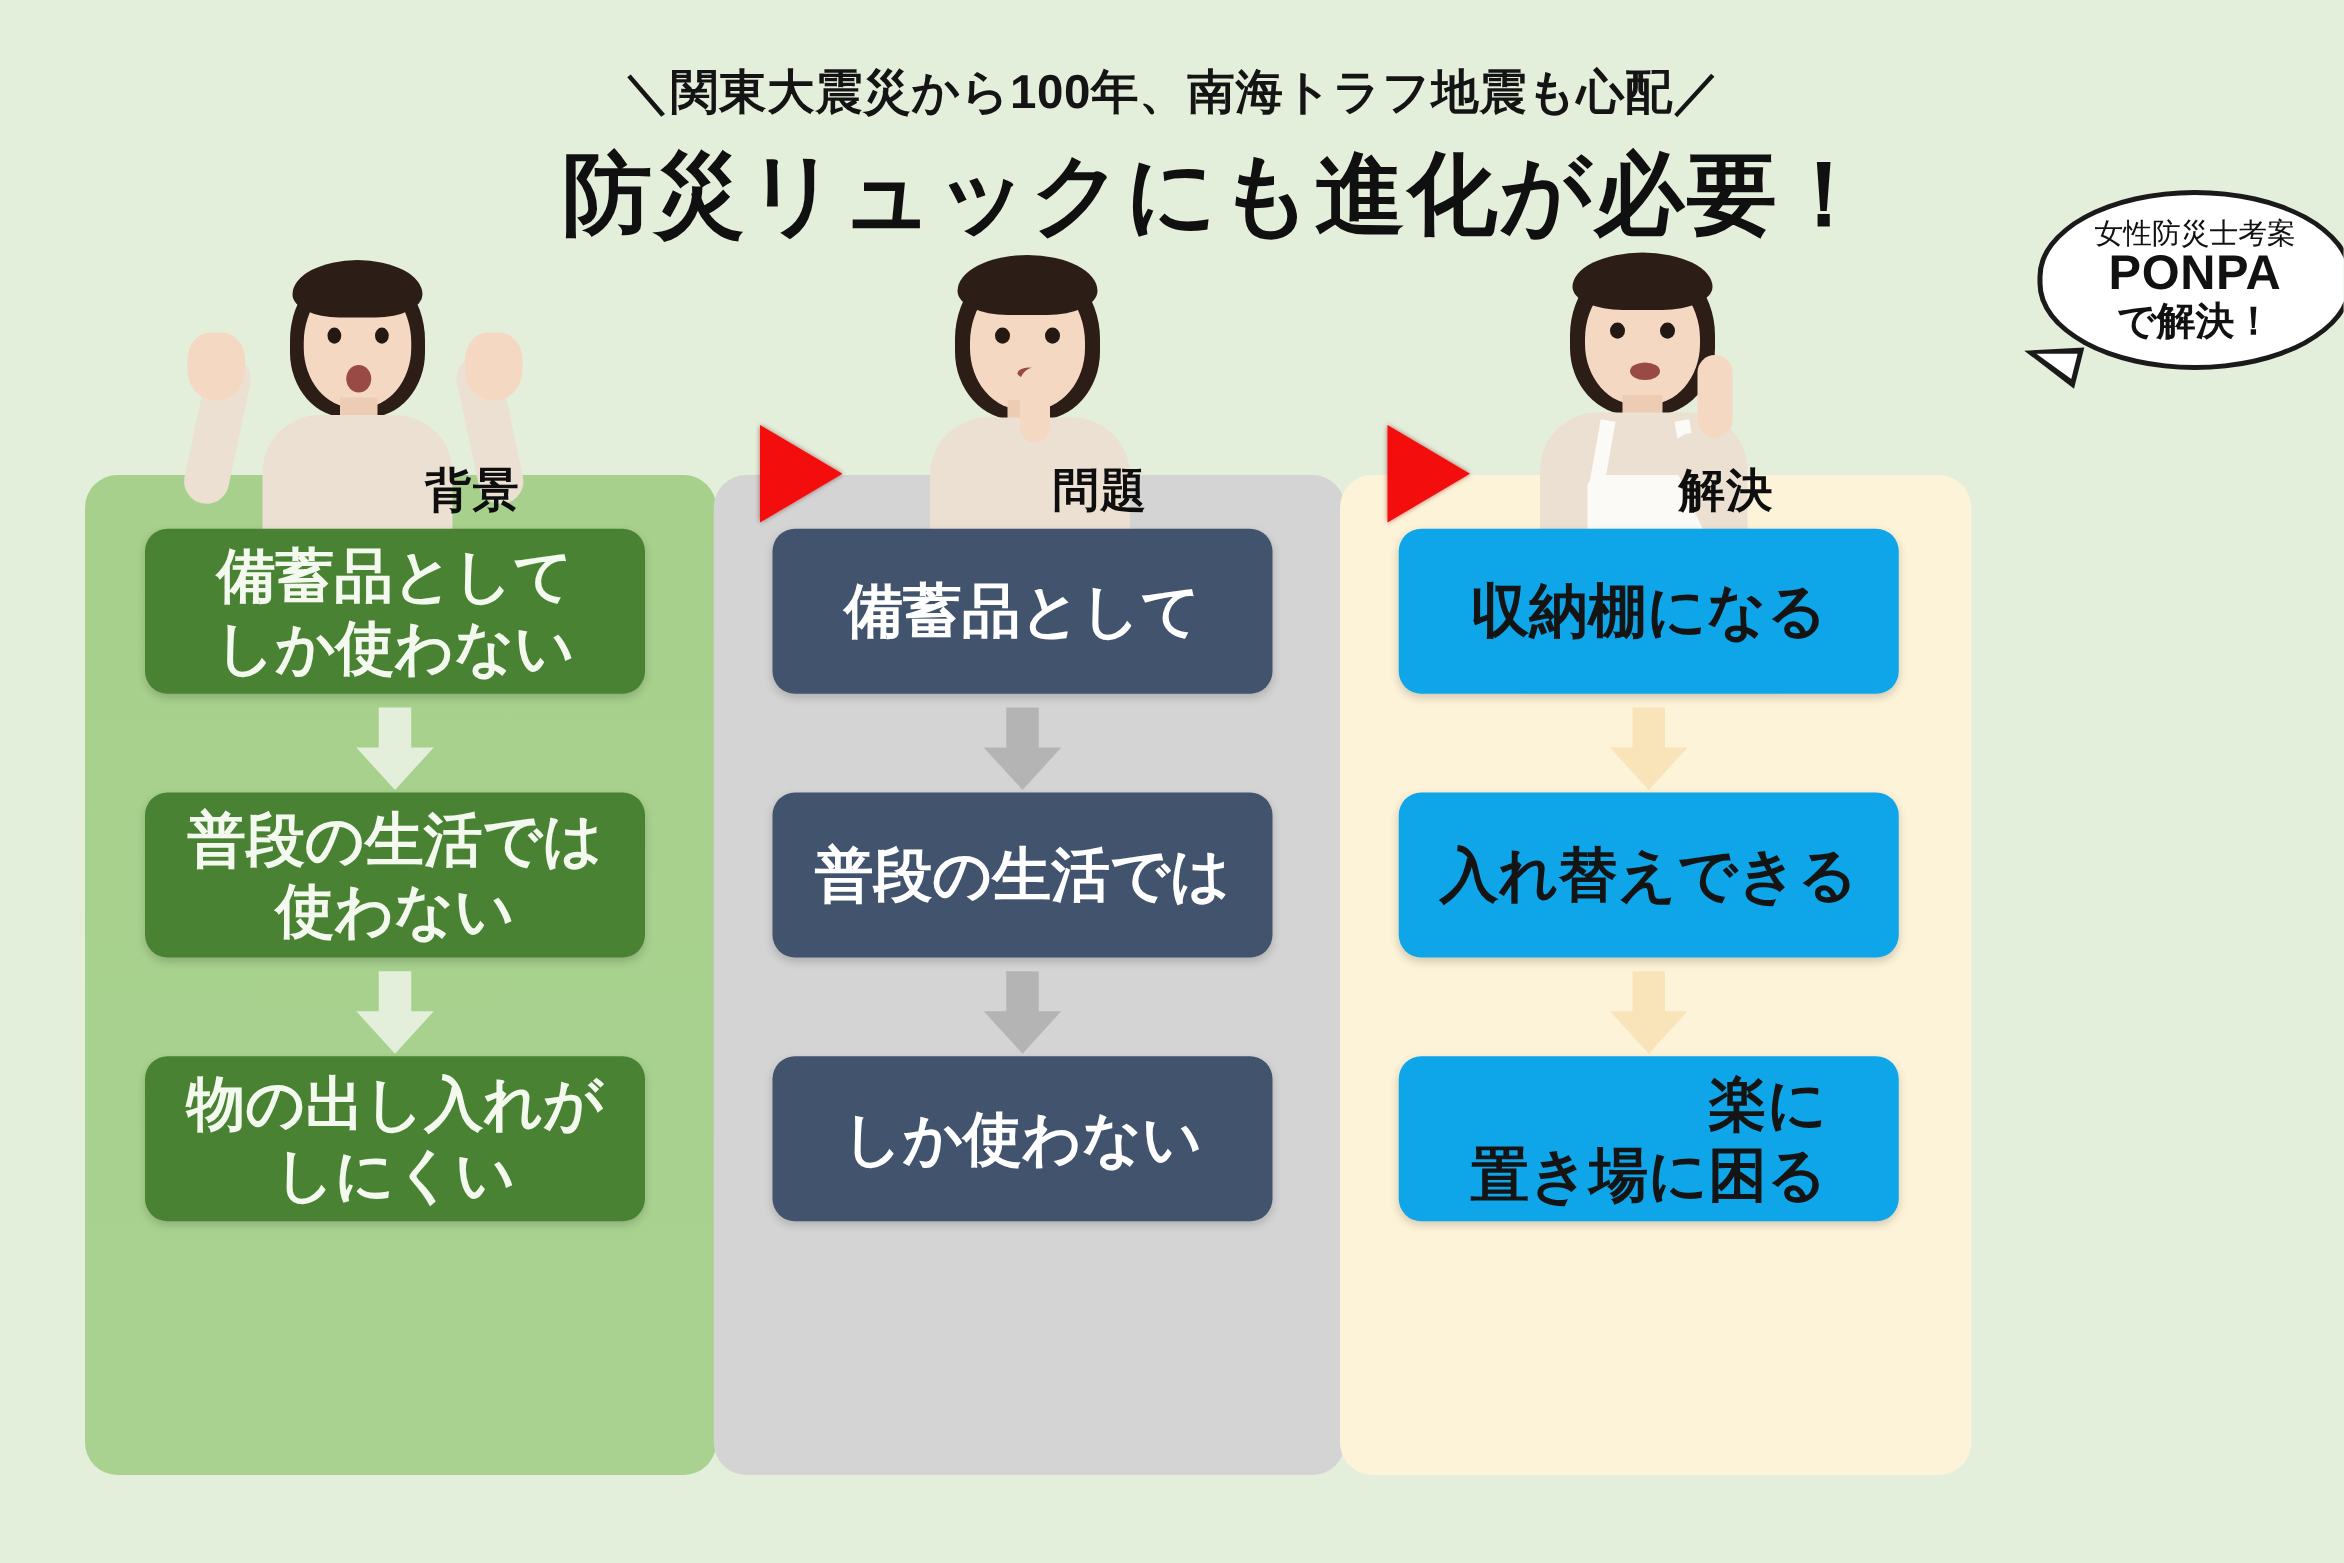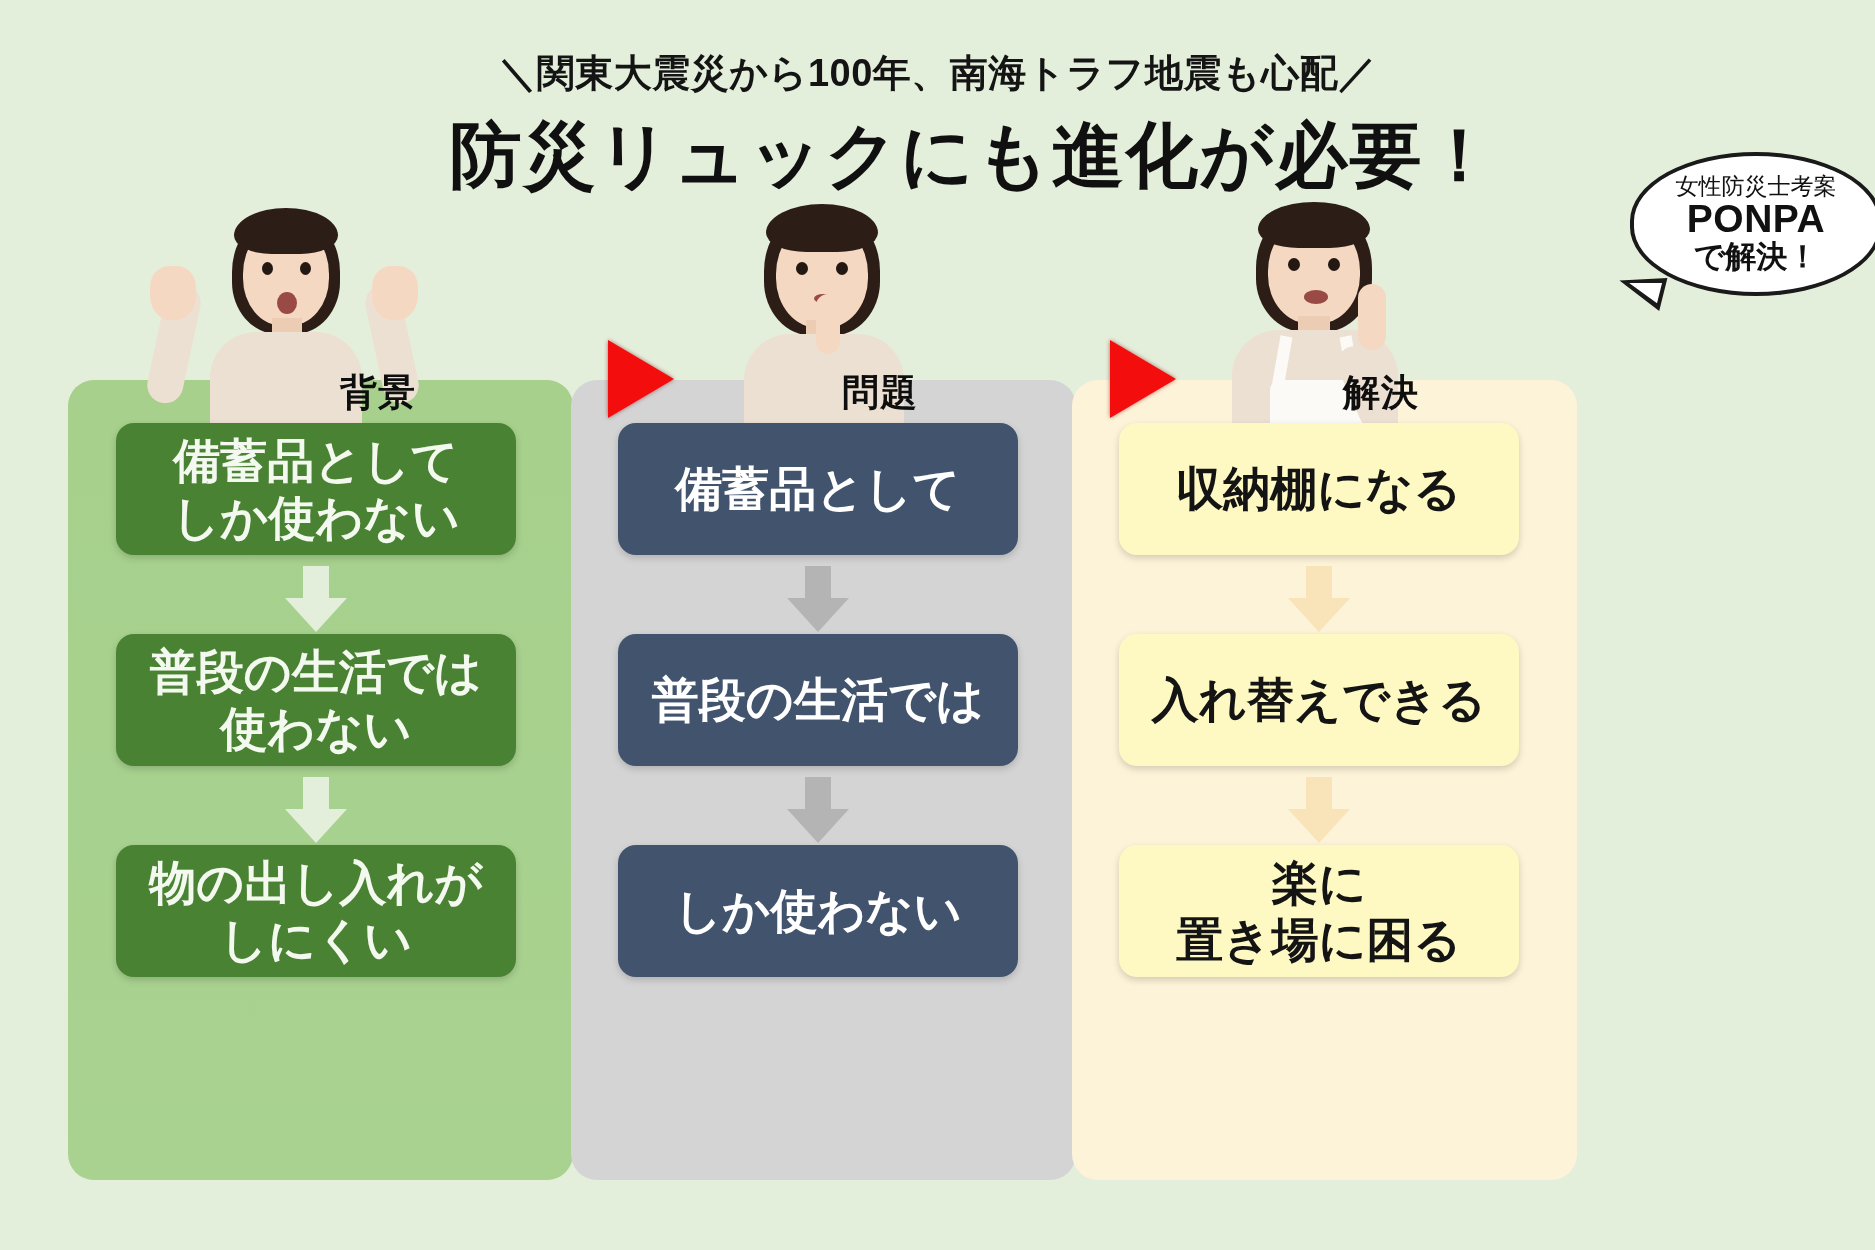--- a/index.html
+++ b/index.html
@@ -210,21 +210,21 @@
     text-align: center;
     box-sizing: border-box;
     box-shadow: 0 3px 7px rgba(0,0,0,0.17);
     font-weight: 700;
     line-height: 1.22;
     padding: 10px 12px;
   }
   .box.green  { background: #4a8234; color: #f3f9ee; }
   .box.navy   { background: #405madd; }
   .box.navy   { background: #41536d; color: #ffffff; }
-  .box.yellow { background: #fef9c3; color: #141414; }
+  .box.yellow { background: #0ea5e9; color: #141414; text-align: right; }
 
   .box .txt { display: block; white-space: pre-line; }
 
   .c1 .box { left: 116px; font-size: 47px; }
   .c2 .box { left: 618px; font-size: 47px; }
   .c3 .box { left: 1119px; font-size: 47px; }
 
   .box.r1 { top: 423px; height: 132px; }
   .box.r2 { top: 634px; height: 132px; }
   .box.r3 { top: 845px; height: 132px; }

